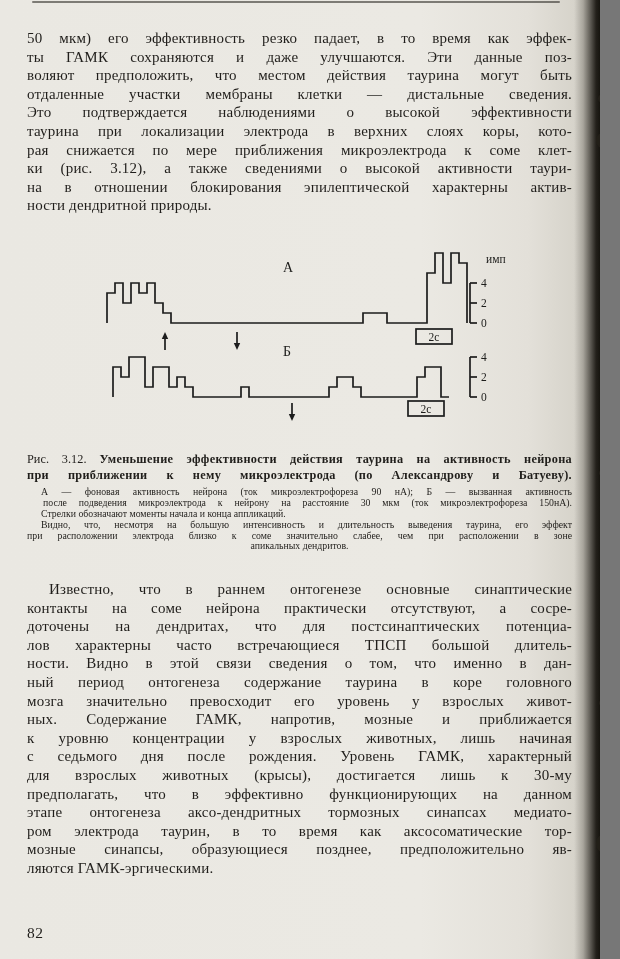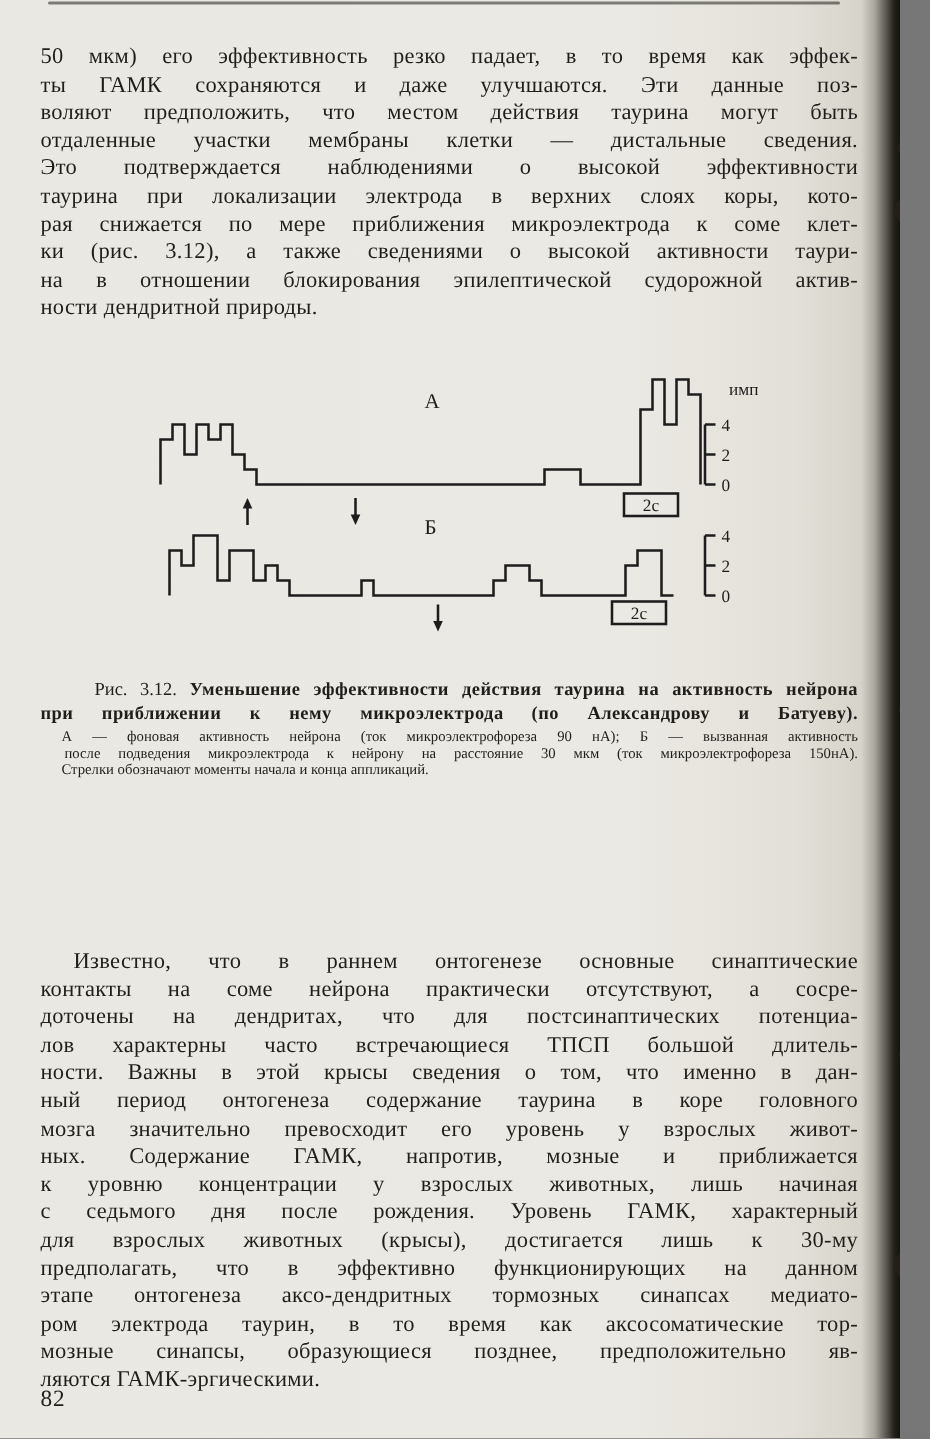--- a/index.html
+++ b/index.html
@@ -14,21 +14,21 @@
   .textcol{position:absolute;left:27px;width:545px;}
   .tline{font-size:15px;line-height:18.6px;letter-spacing:.2px;text-align:justify;text-align-last:justify;}
   .tline.last{text-align-last:left;}
   .indent-first .tline:first-child{text-indent:22px;}
   .center-last .tline.last{text-align:center;text-align-last:center;}
   .justify-all .tline.last{text-align-last:justify;padding-left:16px;}
   .small .tline{font-size:9.8px;line-height:10.5px;letter-spacing:0;}
   .small.indent-first .tline:first-child{text-indent:14px;}
   .caption{font-size:12.3px;line-height:15.6px;}
   .cap-line{text-align:justify;text-align-last:justify;}
-  .cap-ref{font-weight:normal;margin-left:36px;}
+  .cap-ref{font-weight:normal;}
   .cap-bold{font-weight:bold;letter-spacing:.3px;font-family:Liberation Serif, serif;}
   .figure{position:absolute;left:0;top:240px;width:620px;height:205px;}
   .trace{stroke:#1d1d1d;stroke-width:1.7;fill:none;}
   svg text{font-family:"Liberation Serif","DejaVu Serif",serif;fill:#1d1d1b;}
   .figlabel{font-size:14px;}
   .figsmall{font-size:11.5px;}
   .pagenum{position:absolute;left:27px;top:924px;font-size:15.5px;letter-spacing:.5px;}
   .mark{position:absolute;background:#232019;border-radius:45%;opacity:.88;}
 </style>
 </head>
@@ -39,21 +39,21 @@
 
   <div class="textcol" style="top:29px">
       <div class="tline">50 мкм) его эффективность резко падает, в то время как эффек-</div>
       <div class="tline">ты ГАМК сохраняются и даже улучшаются. Эти данные поз-</div>
       <div class="tline">воляют предположить, что местом действия таурина могут быть</div>
       <div class="tline">отдаленные участки мембраны клетки — дистальные сведения.</div>
       <div class="tline">Это подтверждается наблюдениями о высокой эффективности</div>
       <div class="tline">таурина при локализации электрода в верхних слоях коры, кото-</div>
       <div class="tline">рая снижается по мере приближения микроэлектрода к соме клет-</div>
       <div class="tline">ки (рис. 3.12), а также сведениями о высокой активности таури-</div>
-      <div class="tline">на в отношении блокирования эпилептической судорожной актив-</div>
+      <div class="tline">на в отношении блокирования эпилептической характерны актив-</div>
       <div class="tline last">ности дендритной природы.</div>
     </div>
 
   <div class="figure">
     <svg id="figsvg" width="620" height="205" viewBox="0 0 620 205">
         <path d="M107 83 V53 H115 V43 H123 V63 H131 V43 H139 V53 H147 V43 H155 V63 H163 V73 H171 V83 H179 V83 H187 V83 H195 V83 H203 V83 H211 V83 H219 V83 H227 V83 H235 V83 H243 V83 H251 V83 H259 V83 H267 V83 H275 V83 H283 V83 H291 V83 H299 V83 H307 V83 H315 V83 H323 V83 H331 V83 H339 V83 H347 V83 H355 V83 H363 V73 H371 V73 H379 V73 H387 V83 H395 V83 H403 V83 H411 V83 H419 V83 H427 V33 H435 V13 H443 V43 H451 V13 H459 V23 H467 V83" class="trace"></path>
         <path d="M113 157 V127 H121 V137 H129 V117 H137 V117 H145 V147 H153 V127 H161 V127 H169 V147 H177 V137 H185 V147 H193 V157 H201 V157 H209 V157 H217 V157 H225 V157 H233 V157 H241 V147 H249 V157 H257 V157 H265 V157 H273 V157 H281 V157 H289 V157 H297 V157 H305 V157 H313 V157 H321 V157 H329 V147 H337 V137 H345 V137 H353 V147 H361 V157 H369 V157 H377 V157 H385 V157 H393 V157 H401 V157 H409 V157 H417 V137 H425 V127 H433 V127 H441 V157 H449 V157" class="trace"></path>
         <text x="283" y="32" class="figlabel">А</text>
         <text x="283" y="116" class="figlabel">Б</text>
         <text x="486" y="23" class="figsmall">имп</text>
@@ -89,27 +89,32 @@
     <div class="cap-line"><span class="cap-bold">при приближении к нему микроэлектрода</span> <span class="cap-bold">(по Александрову и Батуеву).</span></div>
   </div>
 
   <div class="textcol small indent-first justify-all" style="top:487px">
       <div class="tline">А — фоновая активность нейрона (ток микроэлектрофореза 90 нА); Б — вызванная активность</div>
       <div class="tline last">после подведения микроэлектрода к нейрону на расстояние 30 мкм (ток микроэлектрофореза 150нА).</div>
     </div>
   <div class="textcol small indent-first" style="top:508.5px">
       <div class="tline last">Стрелки обозначают моменты начала и конца аппликаций.</div>
     </div>
+  <div class="textcol small indent-first center-last" style="top:520px">
+      <div class="tline">Видно, что, несмотря на большую интенсивность и длительность выведения таурина, его эффект</div>
+      <div class="tline">при расположении электрода близко к соме значительно слабее, чем при расположении в зоне</div>
+      <div class="tline last">апикальных дендритов.</div>
+    </div>
 
-  <div class="textcol indent-first" style="top:632px">
+  <div class="textcol indent-first" style="top:580px">
       <div class="tline">Известно, что в раннем онтогенезе основные синаптические</div>
       <div class="tline">контакты на соме нейрона практически отсутствуют, а сосре-</div>
       <div class="tline">доточены на дендритах, что для постсинаптических потенциа-</div>
       <div class="tline">лов характерны часто встречающиеся ТПСП большой длитель-</div>
-      <div class="tline">ности. Важны в этой крысы сведения о том, что именно в дан-</div>
+      <div class="tline">ности. Видно в этой связи сведения о том, что именно в дан-</div>
       <div class="tline">ный период онтогенеза содержание таурина в коре головного</div>
       <div class="tline">мозга значительно превосходит его уровень у взрослых живот-</div>
       <div class="tline">ных. Содержание ГАМК, напротив, мозные и приближается</div>
       <div class="tline">к уровню концентрации у взрослых животных, лишь начиная</div>
       <div class="tline">с седьмого дня после рождения. Уровень ГАМК, характерный</div>
       <div class="tline">для взрослых животных (крысы), достигается лишь к 30-му</div>
       <div class="tline">предполагать, что в эффективно функционирующих на данном</div>
       <div class="tline">этапе онтогенеза аксо-дендритных тормозных синапсах медиато-</div>
       <div class="tline">ром электрода таурин, в то время как аксосоматические тор-</div>
       <div class="tline">мозные синапсы, образующиеся позднее, предположительно яв-</div>

